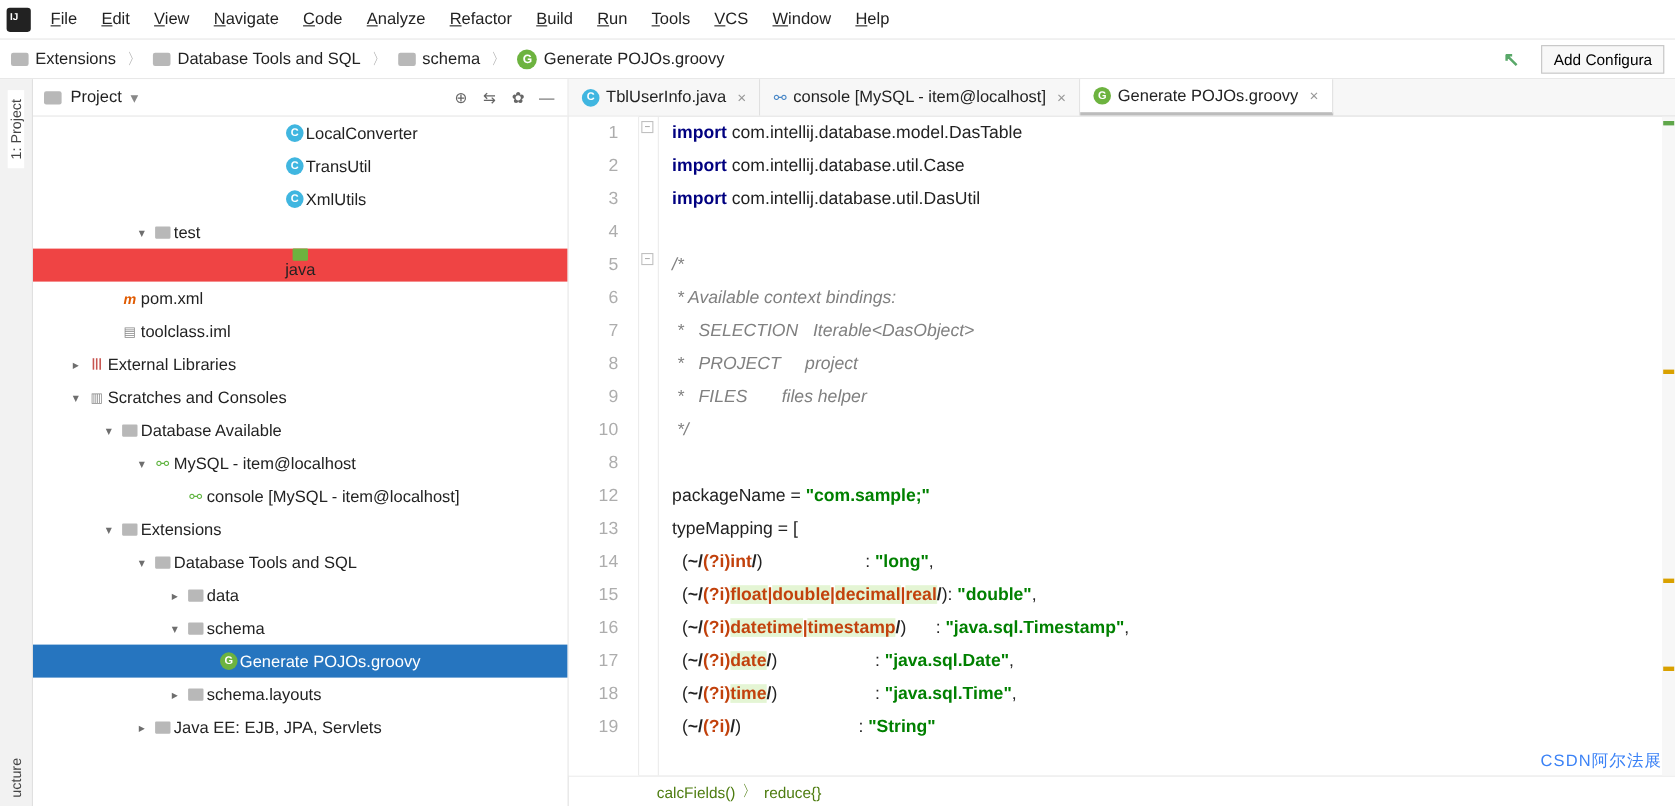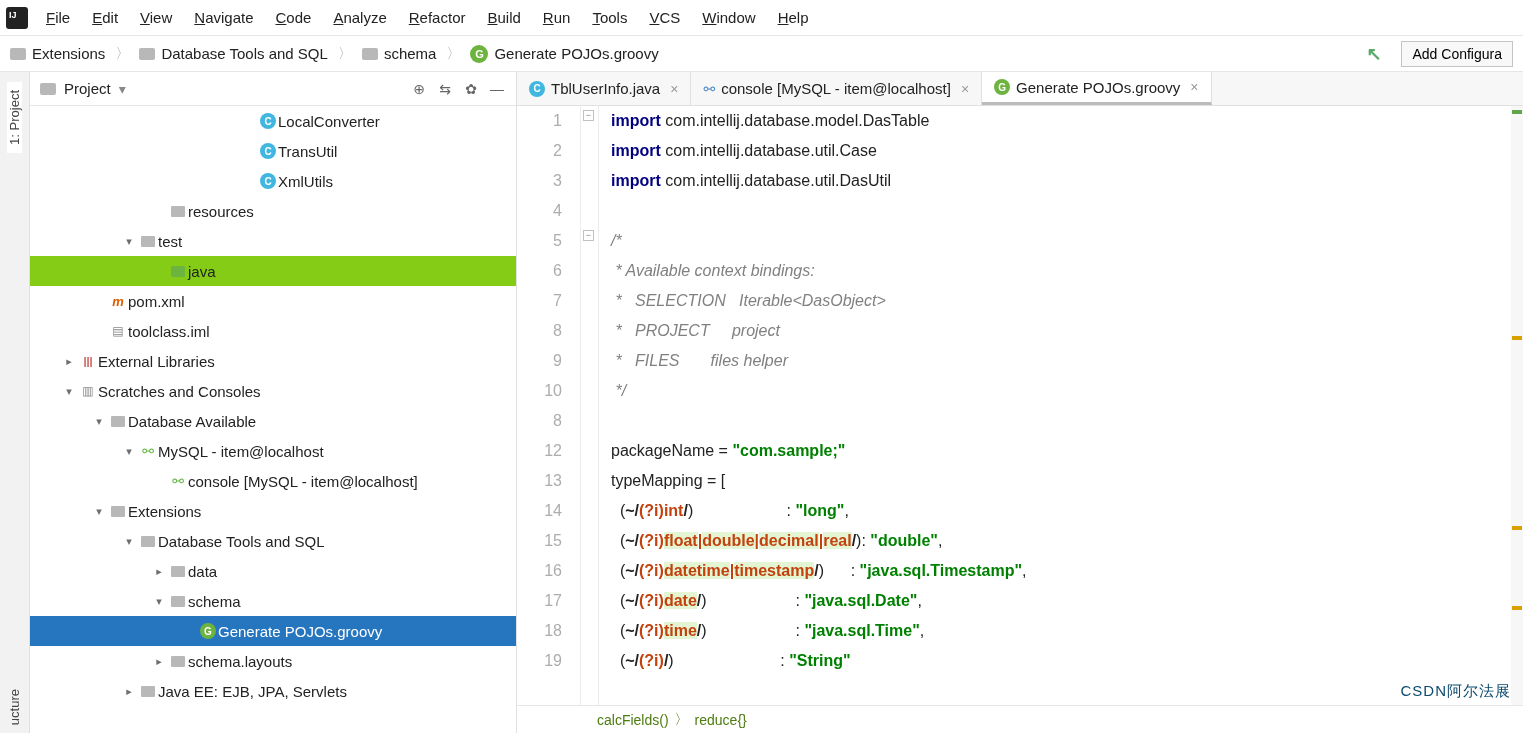--- a/index.html
+++ b/index.html
@@ -39,21 +39,21 @@
 .panel-header .dropdown { color: #888; }
 .panel-header .spacer { flex: 1; }
 .panel-header .ico { width: 18px; text-align: center; color: #666; font-size: 14px; cursor: pointer; }
 .tree { flex: 1; overflow: auto; font-size: 15px; }
 .tree-row { display: flex; align-items: center; height: 30px; padding-left: 0; white-space: nowrap; }
 .tree-row .indent { display: inline-block; }
 .tree-row .chevron { width: 18px; text-align: center; color: #6e6e6e; font-size: 11px; }
 .tree-row .icon { width: 20px; display: inline-flex; justify-content: center; align-items: center; }
 .tree-row.selected { background: #2675BF; color: #fff; }
 .tree-row.selected .chevron { color: #fff; }
-.tree-row.highlight { background: #84cc16; }
+.tree-row.highlight { background: #ef4444; flex-direction: column; }
 .c-icon { width: 16px; height: 16px; border-radius: 50%; background: #62B543; color: #fff; font-size: 10px; font-weight: bold; display: inline-flex; align-items: center; justify-content: center; }
 .c-icon.blue { background: #40B6E0; }
 .folder-ico { width: 14px; height: 11px; background: #b8b8b8; border-radius: 1px; display: inline-block; }
 .folder-ico.green { background: #6DB33F; }
 .lib-ico { color: #C75450; font-weight: bold; font-size: 11px; }
 .db-ico { color: #62B543; font-size: 14px; }
 .m-ico { color: #E05A00; font-weight: bold; font-style: italic; font-size: 13px; }
 .file-ico { color: #888; font-size: 12px; }
 
 
@@ -76,21 +76,21 @@
 .str { color: #008000; font-weight: bold; }
 .comment { color: #808080; font-style: italic; }
 .regex { font-weight: bold; }
 .rx-txt { color: #c2410c; }
 .hl { background: #E4F5D4; }
 .err-stripe { position: absolute; right: 0; top: 0; width: 12px; height: 100%; background: #f7f7f7; }
 .err-mark { position: absolute; right: 1px; width: 10px; height: 4px; }
 .err-mark.y { background: #d9a100; }
 .err-mark.g { background: #5fa64a; }
 .breadcrumb-bottom { height: 28px; border-top: 1px solid #e6e6e6; display: flex; align-items: center; padding-left: 80px; font-size: 14px; color: #4d7c0f; gap: 6px; }
-.watermark { position: absolute; right: 12px; bottom: 4px; color: #0c4a6e; font-size: 15px; letter-spacing: 1px; font-weight: 500; }
+.watermark { position: absolute; right: 12px; bottom: 4px; color: #3b82f6; font-size: 15px; letter-spacing: 1px; font-weight: 500; }
 </style>
 </head>
 <body>
 
 <div class="menubar">
   <div class="app-icon"></div>
   <div id="menu-items" style="display: contents;"><span class="item"><u>F</u>ile</span><span class="item"><u>E</u>dit</span><span class="item"><u>V</u>iew</span><span class="item"><u>N</u>avigate</span><span class="item"><u>C</u>ode</span><span class="item"><u>A</u>nalyze</span><span class="item"><u>R</u>efactor</span><span class="item"><u>B</u>uild</span><span class="item"><u>R</u>un</span><span class="item"><u>T</u>ools</span><span class="item"><u>V</u>CS</span><span class="item"><u>W</u>indow</span><span class="item"><u>H</u>elp</span></div>
 </div>
 
 <div class="navbar">
@@ -155,28 +155,20 @@
         </div>
         <div class="tree-row">
           <span class="indent" style="width:210px"></span>
           <span class="chevron"></span>
           <span class="icon">
             <span class="c-icon blue">C</span>
           </span>
           <span>XmlUtils</span>
         </div>
         <div class="tree-row">
-          <span class="indent" style="width:120px"></span>
-          <span class="chevron"></span>
-          <span class="icon">
-            <span class="folder-ico"></span>
-          </span>
-          <span>resources</span>
-        </div>
-        <div class="tree-row">
           <span class="indent" style="width:90px"></span>
           <span class="chevron">▾</span>
           <span class="icon">
             <span class="folder-ico"></span>
           </span>
           <span>test</span>
         </div>
         <div class="tree-row highlight">
           <span class="indent" style="width:120px"></span>
           <span class="chevron"></span>

